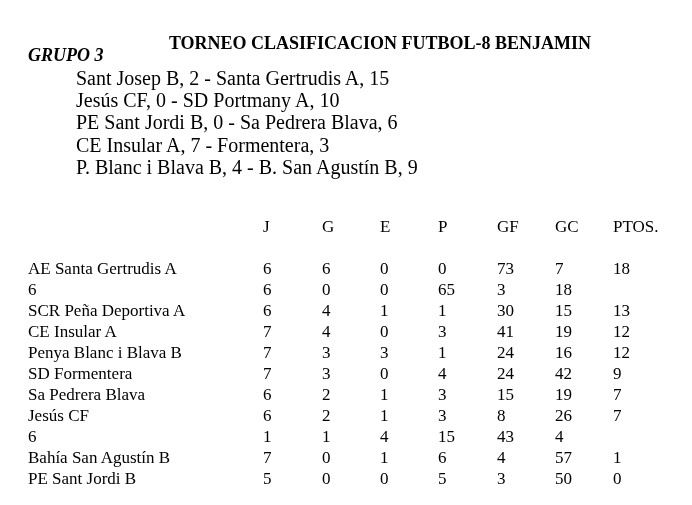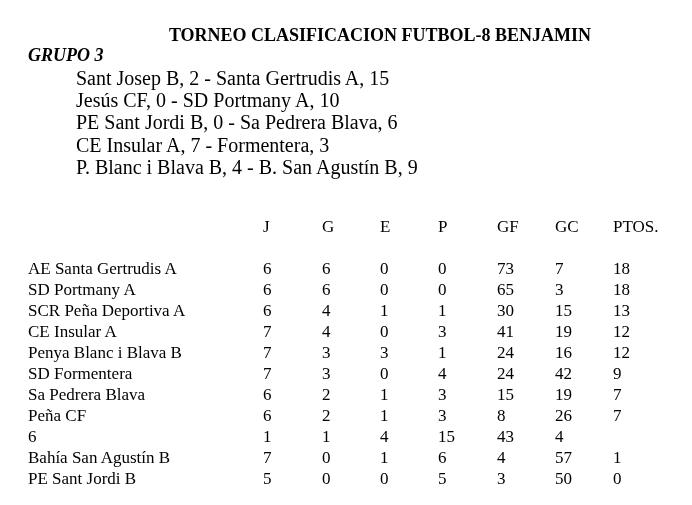--- a/index.html
+++ b/index.html
@@ -7,21 +7,21 @@
   body {
     width: 692px;
     height: 505px;
     position: relative;
     overflow: hidden;
     font-family: "Liberation Serif", "DejaVu Serif", serif;
     color: #000000;
   }
   .doc-title {
     position: absolute;
-    top: 24px;
+    top: 32px;
     left: 68px;
     width: 624px;
     text-align: center;
     font-size: 18px;
     font-weight: bold;
     line-height: 22px;
     white-space: nowrap;
   }
   .group-label {
     position: absolute;
@@ -95,21 +95,20 @@
       <div class="cell">6</div>
       <div class="cell">6</div>
       <div class="cell">0</div>
       <div class="cell">0</div>
       <div class="cell">73</div>
       <div class="cell">7</div>
       <div class="cell">18</div>
     </div>
 
     <div class="srow">
-      <div class="cell">SD Portmany A</div>
       <div class="cell">6</div>
       <div class="cell">6</div>
       <div class="cell">0</div>
       <div class="cell">0</div>
       <div class="cell">65</div>
       <div class="cell">3</div>
       <div class="cell">18</div>
     </div>
 
     <div class="srow">
@@ -161,21 +160,21 @@
       <div class="cell">6</div>
       <div class="cell">2</div>
       <div class="cell">1</div>
       <div class="cell">3</div>
       <div class="cell">15</div>
       <div class="cell">19</div>
       <div class="cell">7</div>
     </div>
 
     <div class="srow">
-      <div class="cell">Peña CF</div>
+      <div class="cell">Jesús CF</div>
       <div class="cell">6</div>
       <div class="cell">2</div>
       <div class="cell">1</div>
       <div class="cell">3</div>
       <div class="cell">8</div>
       <div class="cell">26</div>
       <div class="cell">7</div>
     </div>
 
     <div class="srow">

